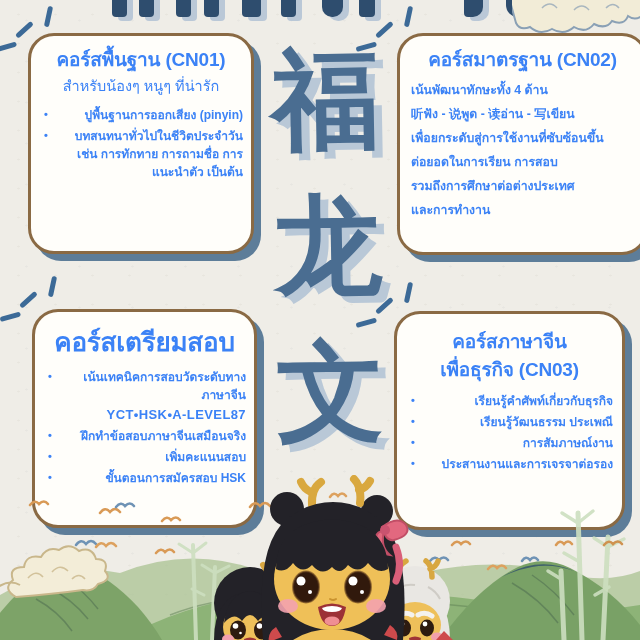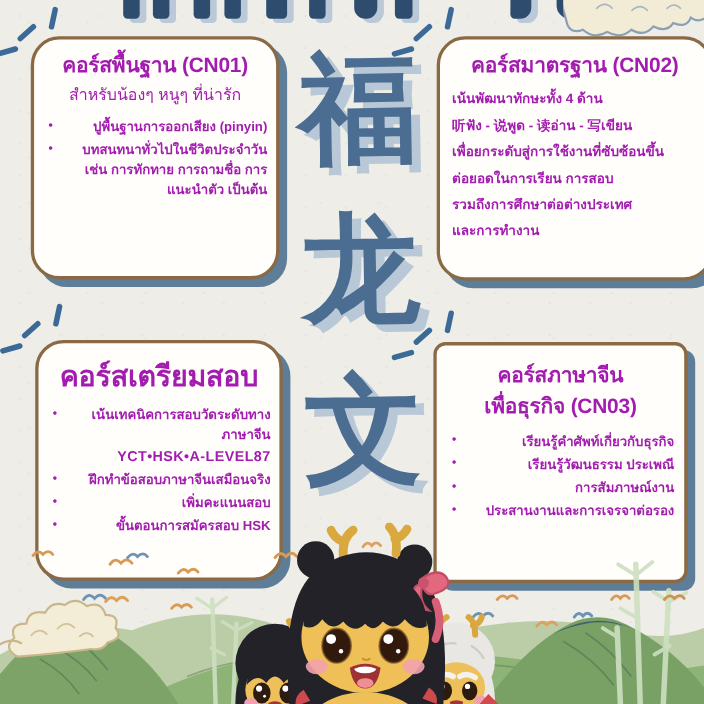--- a/index.html
+++ b/index.html
@@ -13,31 +13,31 @@
     font-family:"Liberation Sans",sans-serif;
     color:#1a3a5e;
   }
   
   .cropped-letters{position:absolute;left:112px;top:0;width:450px;height:18px;}
   .stem{position:absolute;top:-9px;height:26px;background:#2e4d6e;
         border-radius:2px 2px 4px 4px;box-shadow:6px 4px 0 rgba(182,198,214,.95);}
   
   .card{
     position:absolute;background:#fffefa;border:3px solid #8a6a44;border-radius:26px;
-    box-shadow:7px 7px 0 #5d7d99;color:#a21caf;box-sizing:border-box;
+    box-shadow:7px 7px 0 #5d7d99;color:#3b82f6;box-sizing:border-box;
   }
   .card h2{margin:2px 0 0;text-align:center;font-size:19px;line-height:1.25;font-weight:bold;letter-spacing:-.2px;}
   .card .subtitle{text-align:center;font-size:14.5px;font-weight:normal;margin-top:2px;}
   .card ul{list-style:none;margin:9px 0 0;padding:0 0 0 4px;font-size:12px;font-weight:bold;line-height:1.5;}
   .card li{position:relative;padding-left:11px;margin-bottom:3px;text-align:right;}
   .card li::before{content:"•";position:absolute;left:1px;top:0;font-size:11px;}
   .card1{left:28px;top:33px;width:226px;height:221px;padding:10px 8px;}
   .card2{left:397px;top:33px;width:251px;height:222px;padding:10px 9px;}
   .card3{left:32px;top:309px;width:225px;height:219px;padding:12px 8px;}
-  .card4{left:394px;top:311px;width:231px;height:219px;padding:12px 9px;border-radius:11px;}
+  .card4{left:394px;top:311px;width:231px;height:219px;padding:12px 9px;}
   .card2 .lines{font-size:12.3px;font-weight:bold;line-height:1.95;margin-top:7px;padding-left:2px;}
   .card2 .lines .ln:first-child{text-align:left;}
   .exam-codes{font-size:13px;letter-spacing:.4px;margin-top:1px;}
   .card4 h2{line-height:1.45;}
   
   .sparkle{position:absolute;width:62px;height:58px;}
   .sparkle i{position:absolute;width:4.5px;height:21px;border-radius:3px;background:#3c6a97;display:block;}
   .sp-a{right:14px;top:0;transform:rotate(12deg);}
   .sp-b{left:20px;top:13px;transform:rotate(48deg);}
   .sp-c{left:2px;top:30px;transform:rotate(74deg);}

